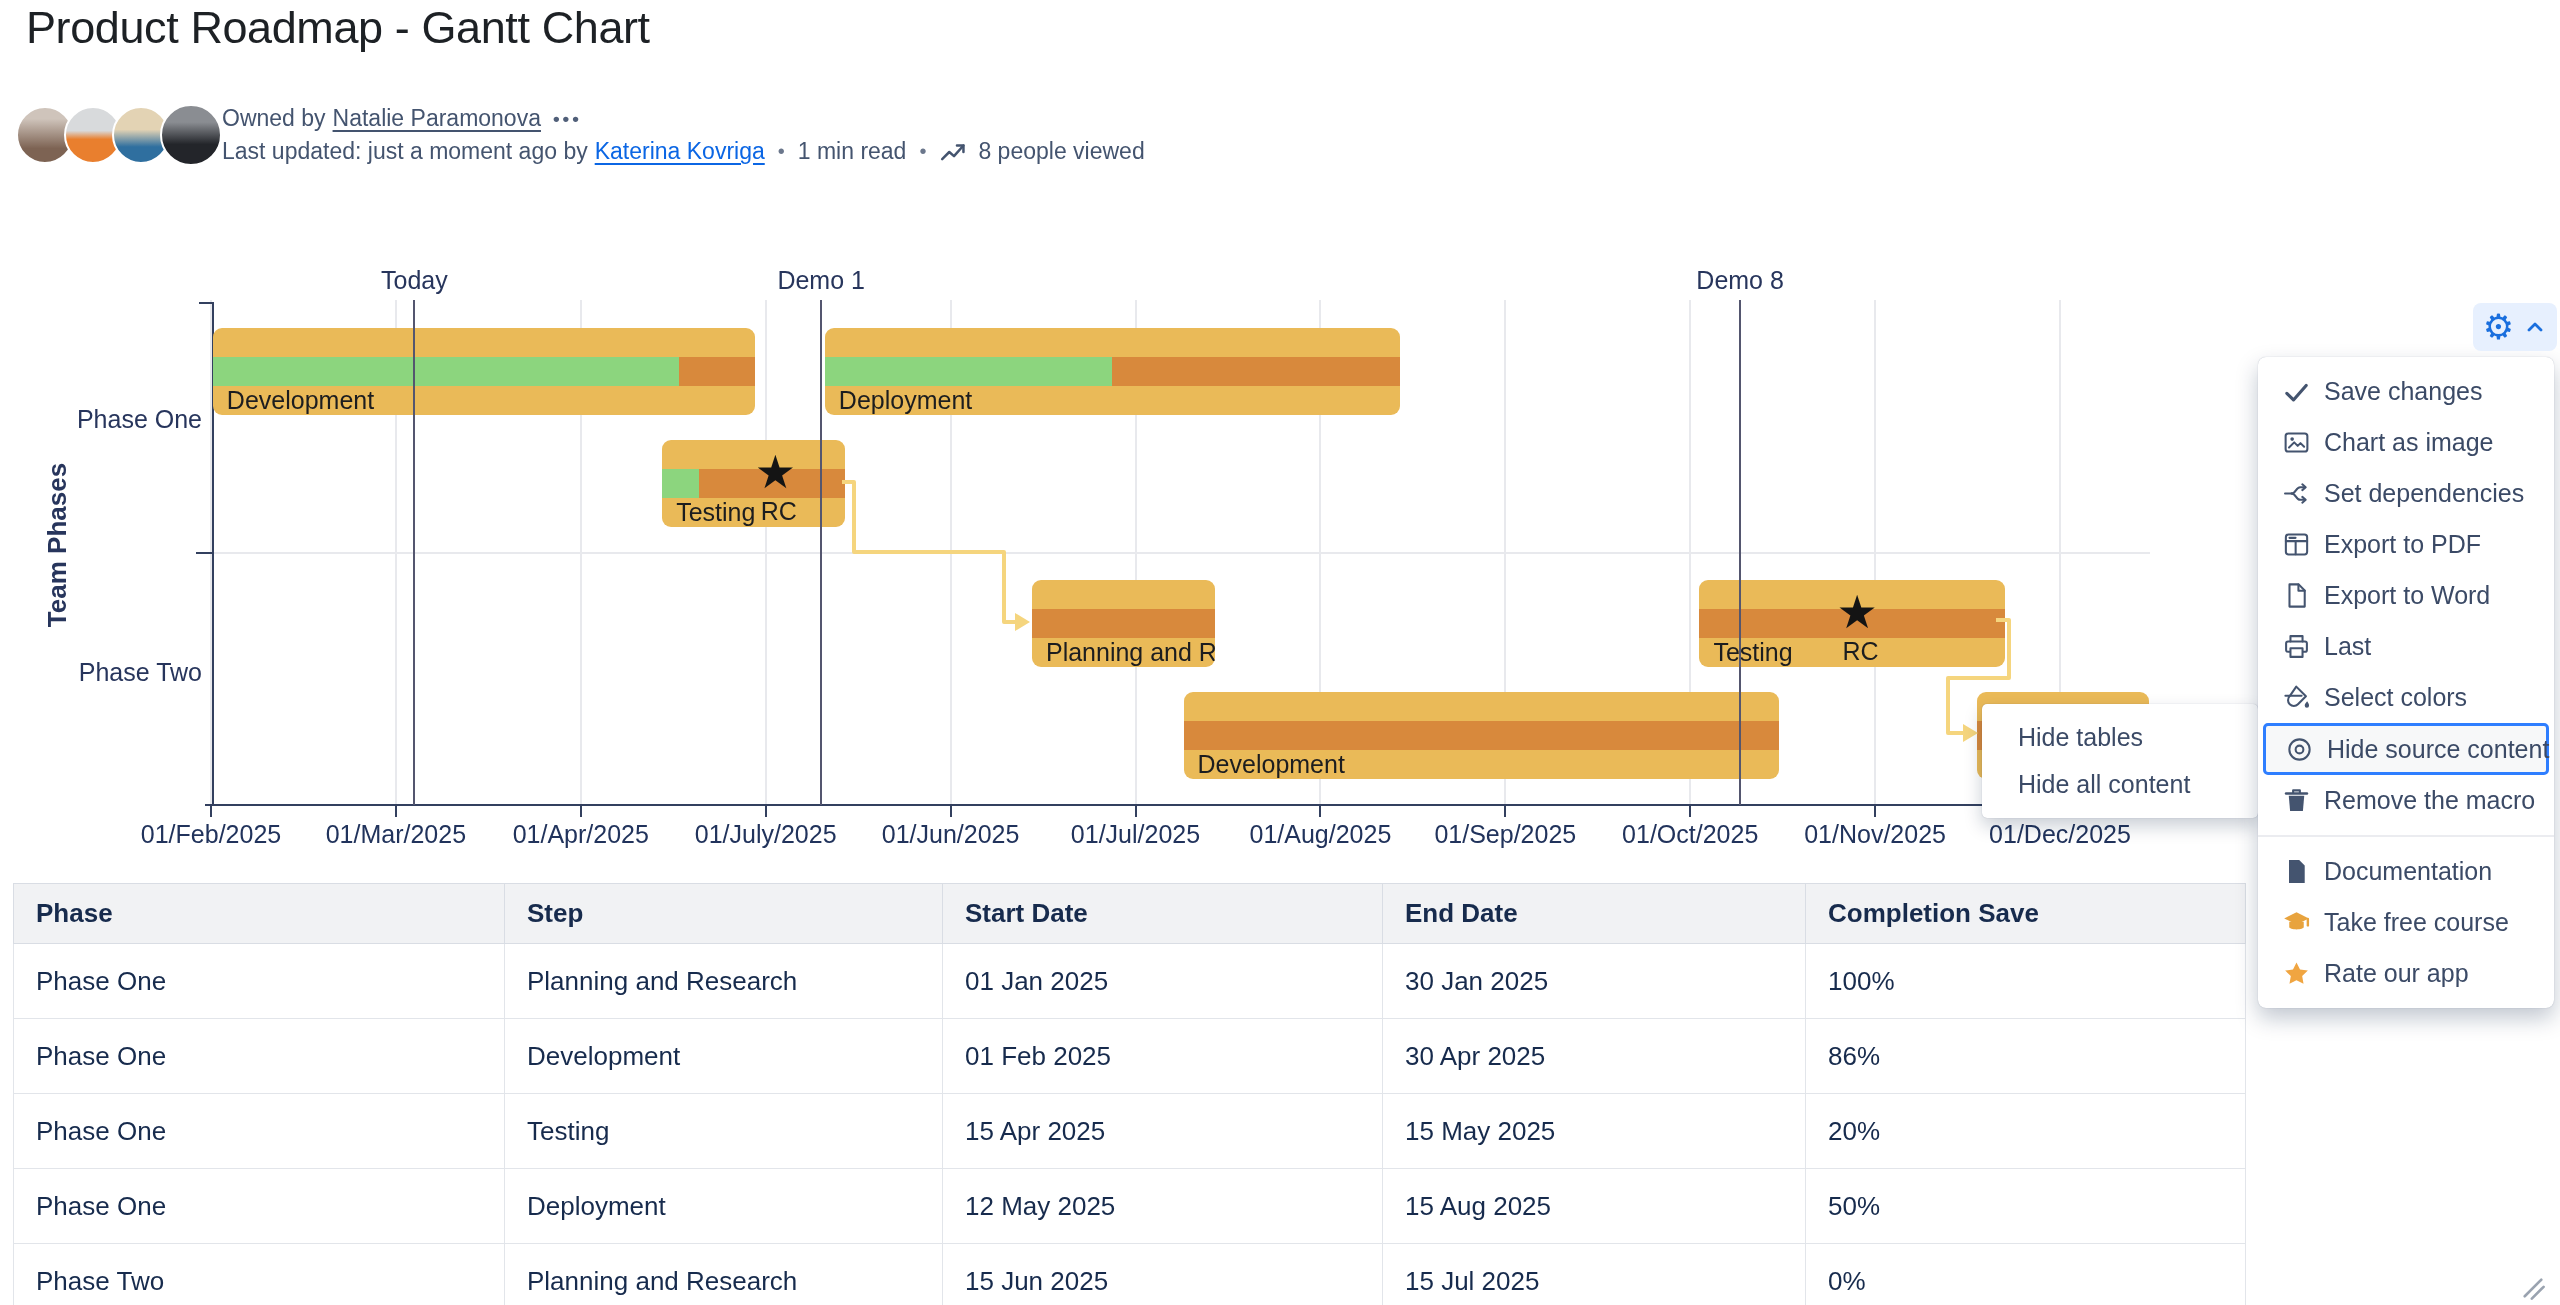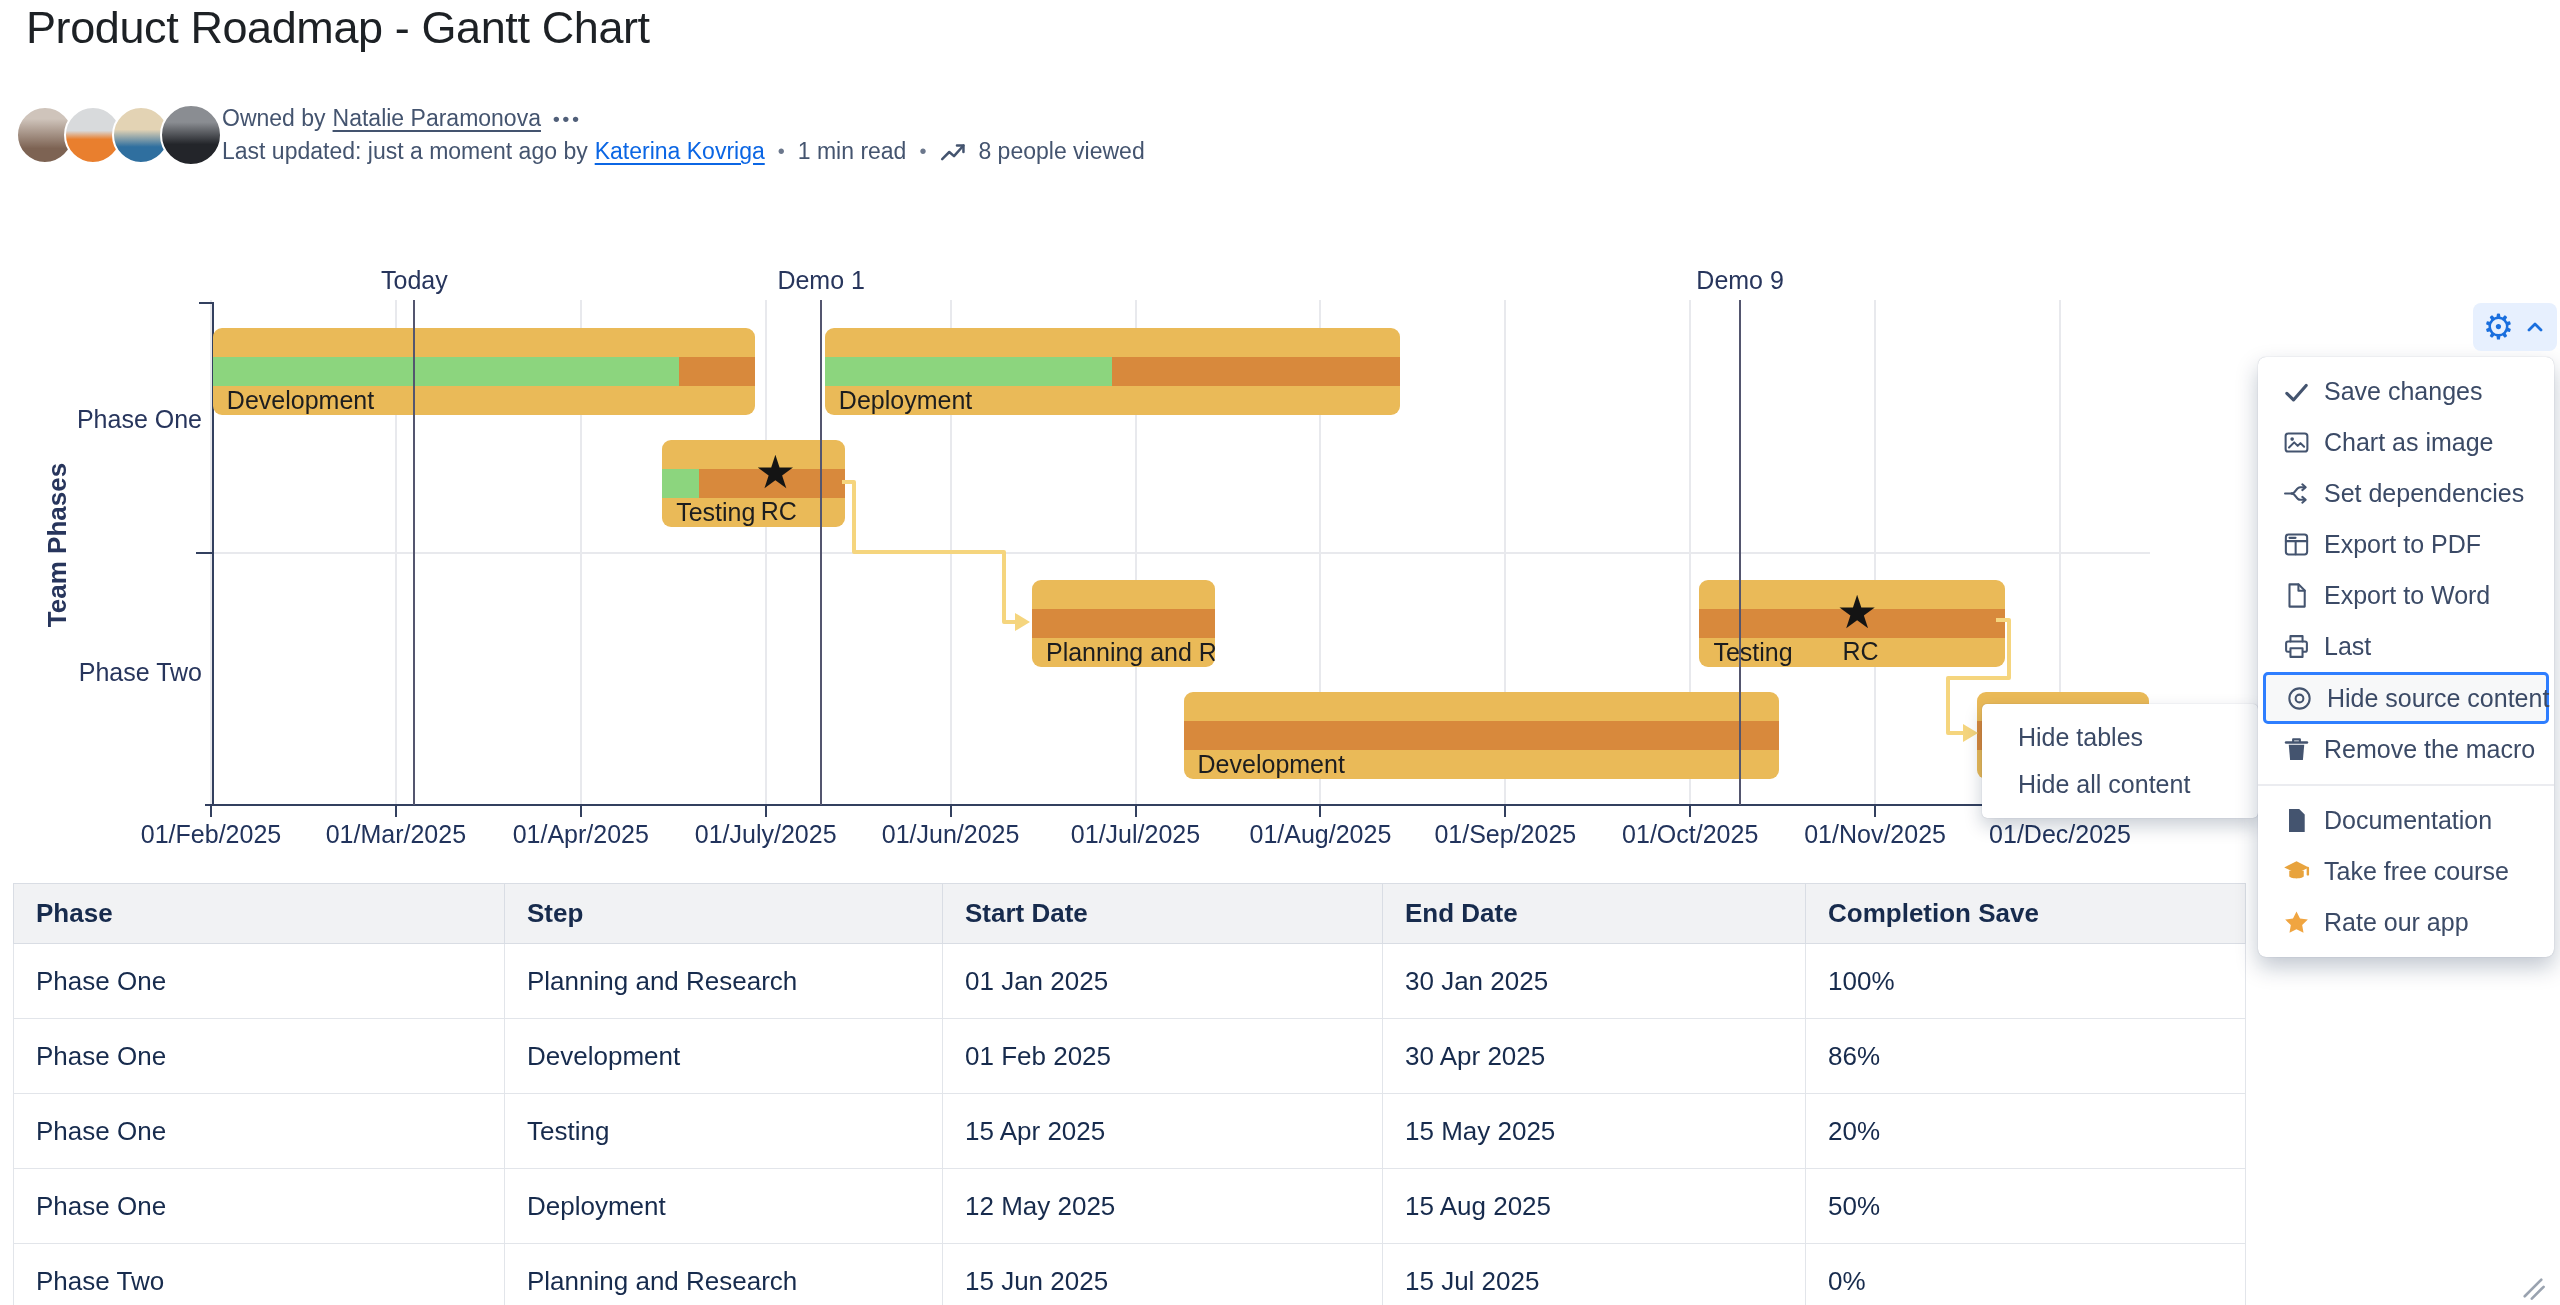--- a/index.html
+++ b/index.html
@@ -159,21 +159,21 @@
       <div class="tick-v" style="left: 1874.1px;"></div>
       <div class="tick-label" style="left: 1780.1px;">01/Nov/2025</div>
       <div class="gridline-v" style="left: 2059px;"></div>
       <div class="tick-v" style="left: 2059px;"></div>
       <div class="tick-label" style="left: 1965px;">01/Dec/2025</div>
       <div class="marker-line" style="left: 413.39px;"></div>
       <div class="marker-label" style="left: 314.39px;">Today</div>
       <div class="marker-line" style="left: 820.17px;"></div>
       <div class="marker-label" style="left: 721.17px;">Demo 1</div>
       <div class="marker-line" style="left: 1739.12px;"></div>
-      <div class="marker-label" style="left: 1640.12px;">Demo 9</div>
+      <div class="marker-label" style="left: 1640.12px;">Demo 8</div>
       <div class="phase-label" style="top: 404px;">Phase One</div>
       <div class="phase-label" style="top: 657px;">Phase Two</div>
       <div class="bar" style="left: 212.849px; width: 541.757px; top: 328px; background: rgb(234, 186, 88);">
         <div class="bar-mid" style="background: rgb(216, 137, 60);">
           <div class="bar-progress" style="width: 86%; background: rgb(140, 213, 126);"></div>
         </div>
         <div class="bar-label">Development</div>
       </div>
       <div class="bar" style="left: 662.156px; width: 183.051px; top: 440px; background: rgb(234, 186, 88);">
         <div class="bar-mid" style="background: rgb(216, 137, 60);">
@@ -281,20 +281,30 @@
       </div>
       <div class="menu-item">
         <span class="mi-icon">
           <svg viewBox="0 0 24 24" width="29" height="29" fill="none" stroke="currentColor" stroke-width="1.7" stroke-linecap="round" stroke-linejoin="round">
             <path d="M7 7.8V3.4h10v4.4"></path>
             <rect x="3.4" y="7.8" width="17.2" height="8.6" rx="1.6"></rect>
             <path d="M7 13.4h10v7.2H7z" fill="#fff"></path>
           </svg>
         </span>
         <span class="mi-label">Last</span>
+      </div>
+      <div class="menu-item">
+        <span class="mi-icon">
+          <svg viewBox="0 0 24 24" width="29" height="29" fill="none" stroke="currentColor" stroke-width="1.7" stroke-linecap="round" stroke-linejoin="round">
+            <path d="M11.8 3l8 8-6.6 6.6a4.8 4.8 0 0 1-6.8-6.8z"></path>
+            <path d="M2.8 10.6h13.4"></path>
+            <path d="M20.8 15.2c1 1.5 1.6 2.5 1.6 3.4a1.8 1.8 0 1 1-3.6 0c0-.9.9-1.9 2-3.4z" fill="currentColor" stroke="none"></path>
+          </svg>
+        </span>
+        <span class="mi-label">Select colors</span>
       </div>
       <div class="menu-item selected">
         <span class="mi-icon">
           <svg viewBox="0 0 24 24" width="29" height="29" fill="none" stroke="currentColor" stroke-width="1.7" stroke-linecap="round" stroke-linejoin="round">
             <circle cx="12" cy="12" r="8.4"></circle>
             <circle cx="12" cy="12" r="3.2"></circle>
           </svg>
         </span>
         <span class="mi-label">Hide source content</span>
       </div>

